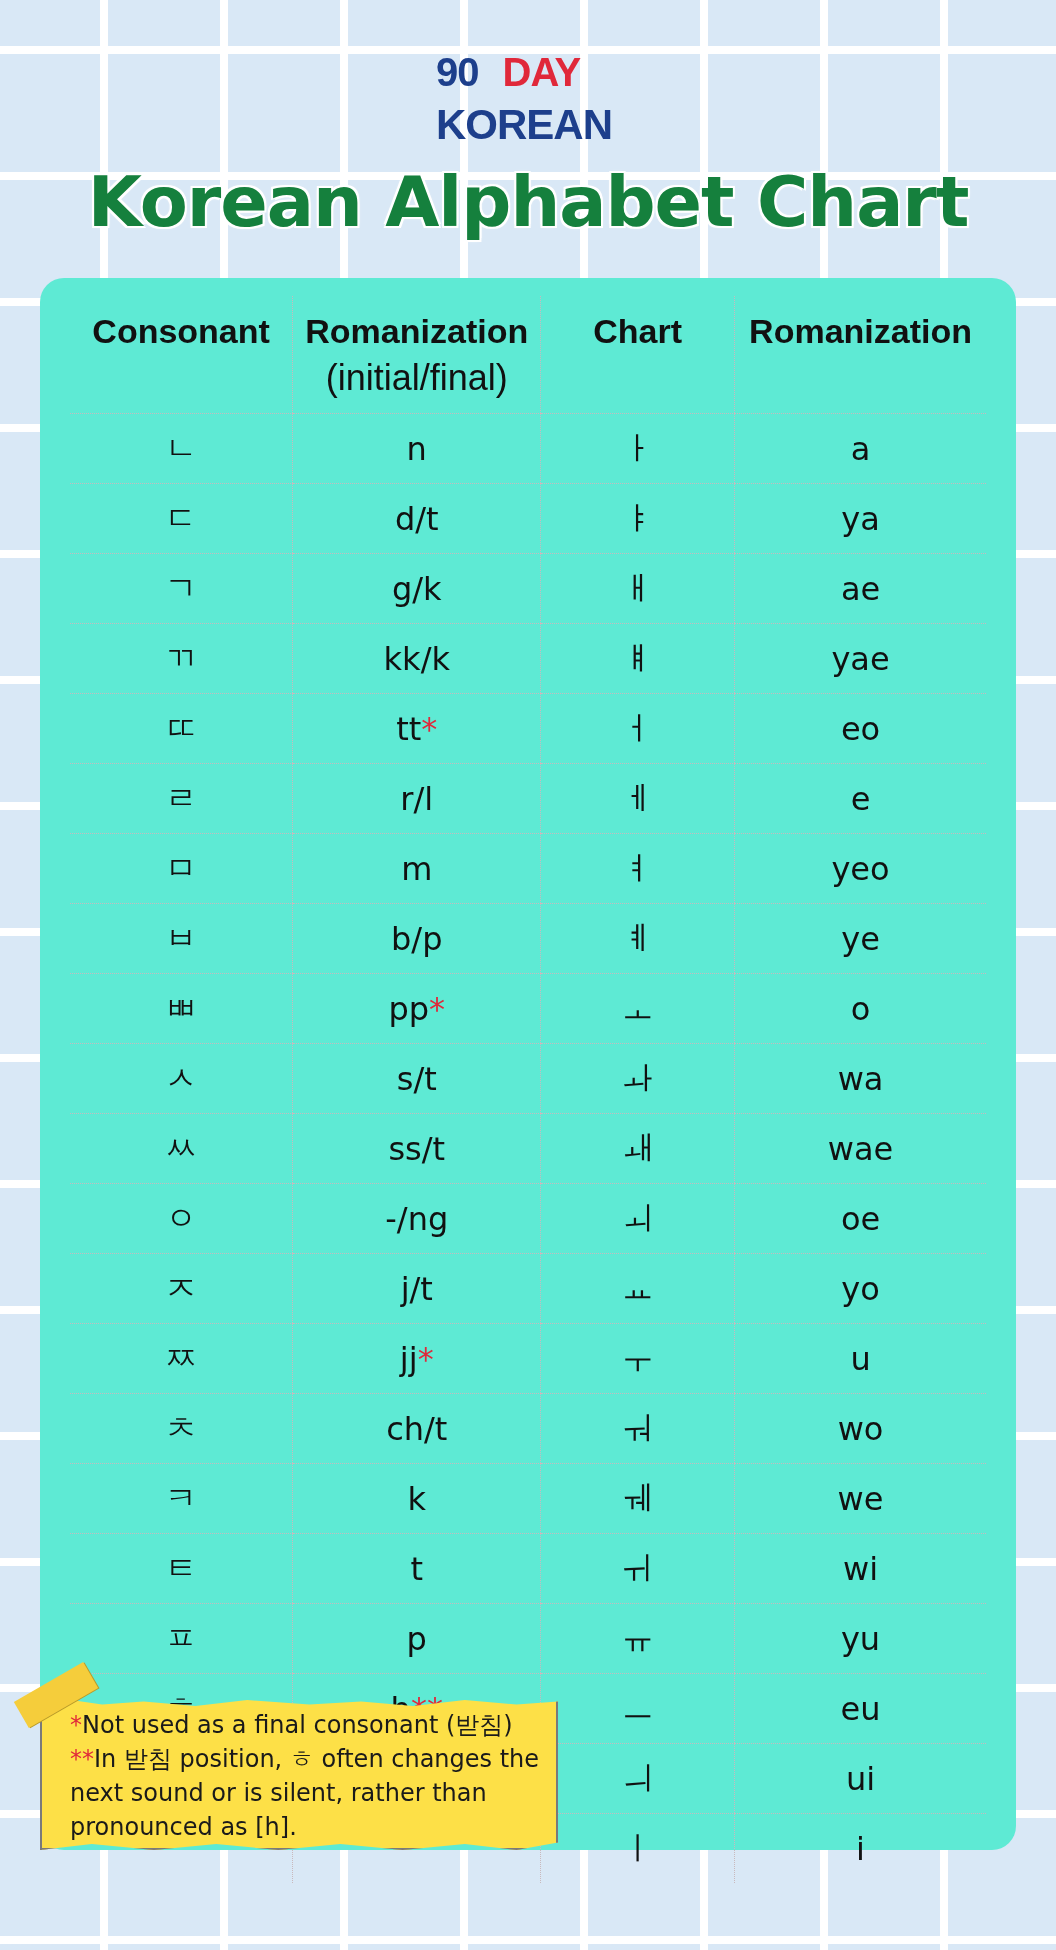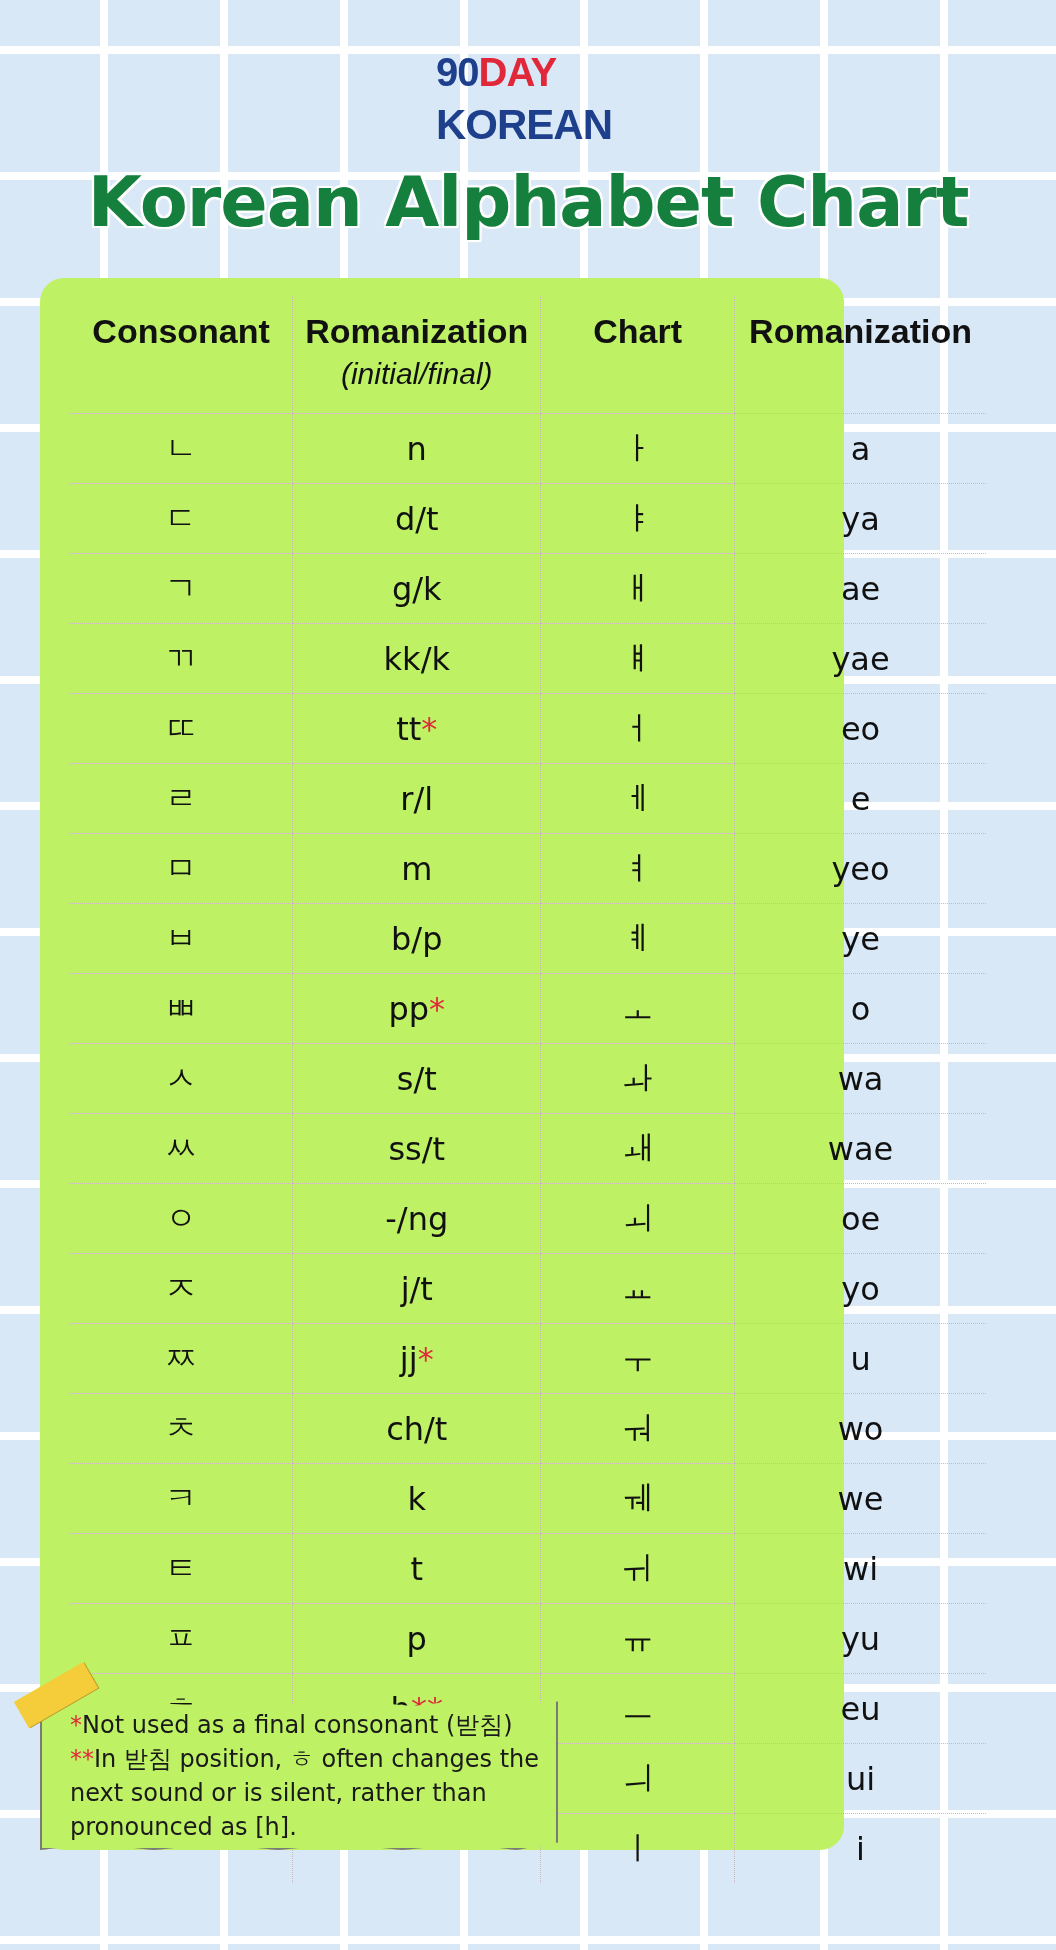--- a/index.html
+++ b/index.html
@@ -16,53 +16,53 @@
     background-size:120px 126px;
     background-position:100px 46px, 0 46px;
   }
   .logo {
     position:absolute; left:436px; top:52px; width:190px; height:78px;
     font-family:"Liberation Sans", sans-serif; font-weight:bold;
   }
   .logo .l1 { position:absolute; left:0; top:0; font-size:40px; line-height:40px; letter-spacing:-1px; }
   .logo .l2 { position:absolute; left:0; top:52px; font-size:42px; line-height:42px; letter-spacing:-1px; color:#1d3f8c; }
   .logo .nine { color:#1d3f8c; }
-  .logo .day { color:#e0283a; }
+  .logo .day { color:#e0283a;padding-left:24px; }
   .title {
     position:absolute; left:0; width:1056px; top:160px; text-align:center;
     font-family:"DejaVu Sans", sans-serif; font-weight:bold; font-size:70px; line-height:84px;
     color:#15803d; letter-spacing:-1px;
     text-shadow: 0 0 4px #fff, 2px 2px 0 #fff, -2px -2px 0 #fff, 2px -2px 0 #fff, -2px 2px 0 #fff;
   }
   .card {
-    position:absolute; left:40px; top:278px; width:804px; height:1572px;
-    background:#bef264; border-radius:24px;
+    position:absolute; left:40px; top:278px; width:976px; height:1572px;
+    background:#5eead4; border-radius:24px;
   }
   table {
     position:absolute; left:30px; top:18px; width:916px;
     border-collapse:collapse;
   }
   th, td { text-align:center; color:#111; }
   th {
     font-family:"Liberation Sans", sans-serif; font-weight:bold;
     font-size:34px; height:100px; vertical-align:top; padding-top:16px;
     border-bottom:1.5px dotted #c9b9bd;
   }
-  th .sub { display:block; font-weight:normal; font-style:italic; font-size:30px; margin-top:6px; }
+  th .sub { display:block; font-weight:normal; font-size:36px; margin-top:6px; }
   td {
     font-family:"DejaVu Sans", sans-serif; font-size:32px; height:67px;
     border-bottom:1.5px dotted #c9b9bd;
   }
   tr:last-child td { border-bottom:none; }
   th + th, td + td { border-left:1.5px dotted #c9b9bd; }
   .col1 { width:222px; } .col2 { width:246px; } .col3 { width:195px; } .col4 { width:250px; }
   .star { color:#e0283a; }
   .note {
     position:absolute; left:40px; top:1700px; width:514px; height:148px;
-    background:#bef264; border:2px solid #7a7a7a; border-top:none;
+    background:#fde047; border:2px solid #7a7a7a; border-top:none;
     box-shadow:3px 3px 0 #888;
     clip-path: polygon(0 4%, 6% 0, 12% 3%, 20% 1%, 30% 4%, 40% 0, 52% 3%, 62% 1%, 72% 4%, 82% 0, 92% 3%, 100% 1%, 100% 95%, 92% 100%, 82% 96%, 70% 100%, 58% 96%, 46% 100%, 34% 96%, 22% 100%, 10% 96%, 0 100%);
     font-family:"DejaVu Sans", sans-serif; font-size:24px; line-height:34px; color:#1a1a1a;
     padding:0;
   }
   .note .text { position:absolute; left:28px; top:8px; width:480px; }
   .tape {
     position:absolute; left:16px; top:1680px; width:80px; height:30px;
     background:#f5cd3b; transform:rotate(-30deg); box-shadow:1px 1px 0 #b89a2a;
   }

